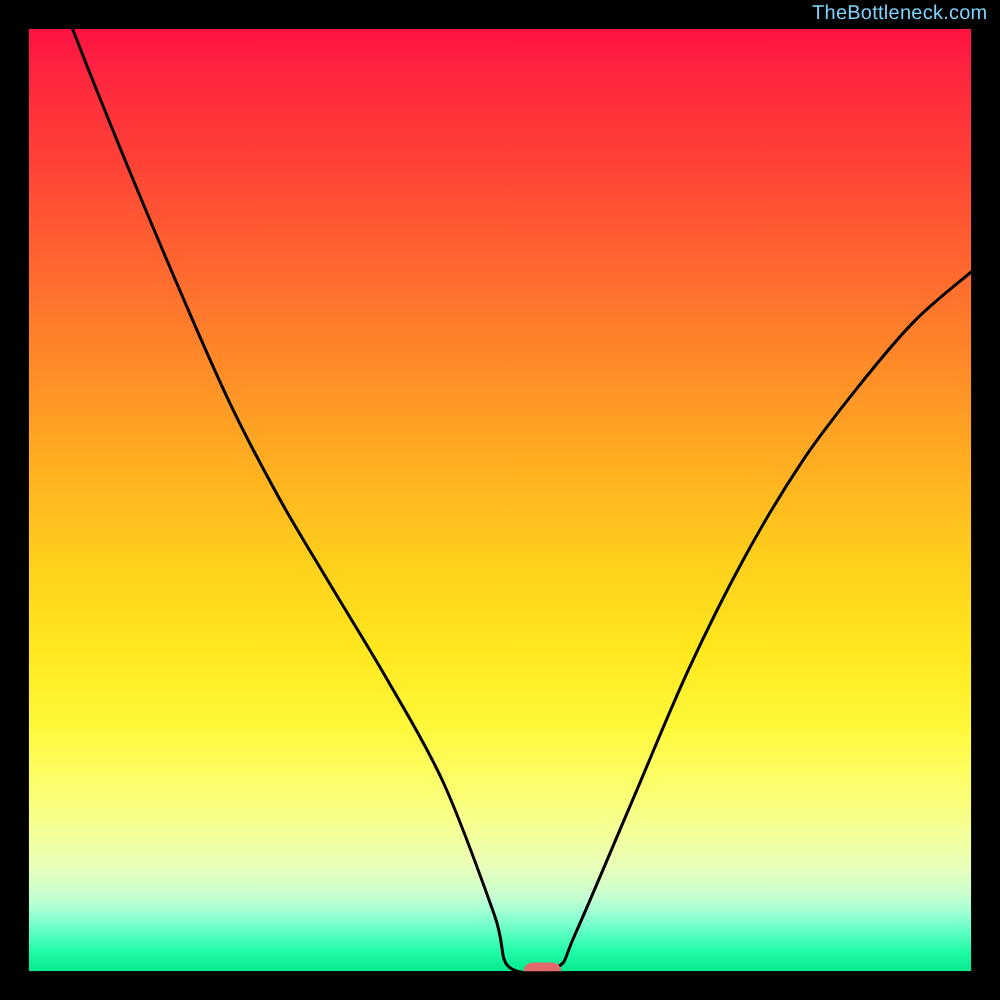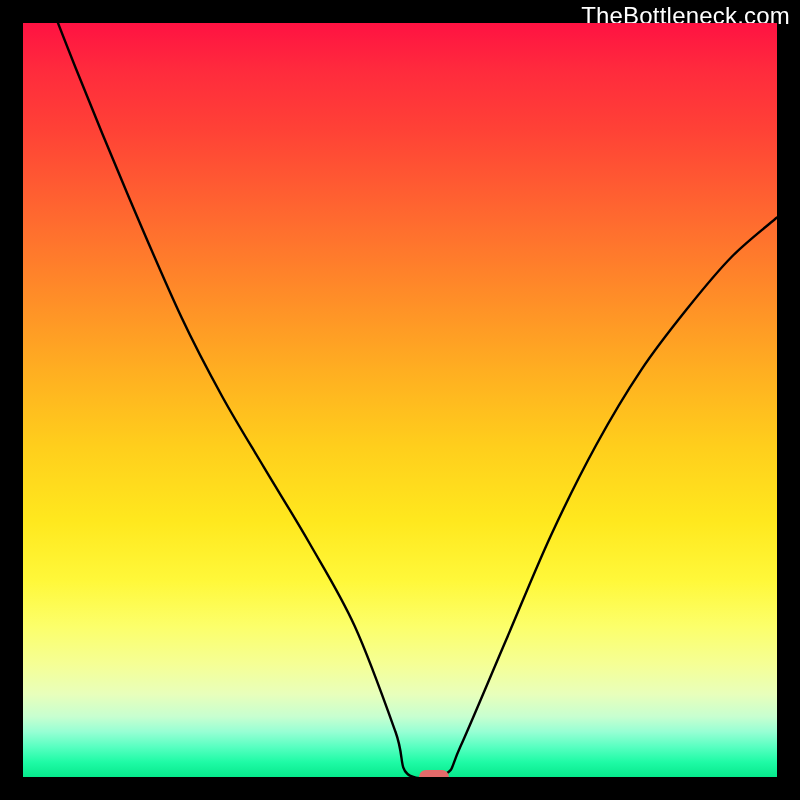--- a/index.html
+++ b/index.html
@@ -63,22 +63,22 @@
     height: 14px;
     border-radius: 7px;
     background: #e26a6a;
     bottom: 0px;
     transform: translate(-50%, 50%);
   }
   .attribution {
     position: absolute;
     top: 2px;
     right: 10px;
-    font-size: 24px;
-    color: #ffffff;
+    font-size: 16px;
+    color: #7dd3fc;
     font-family: Arial, sans-serif;
     letter-spacing: 0.2px;
   }
 </style>
 </head>
 <body>
 
 <div class="chart-container">
 
   <div class="attribution">TheBottleneck.com</div>

